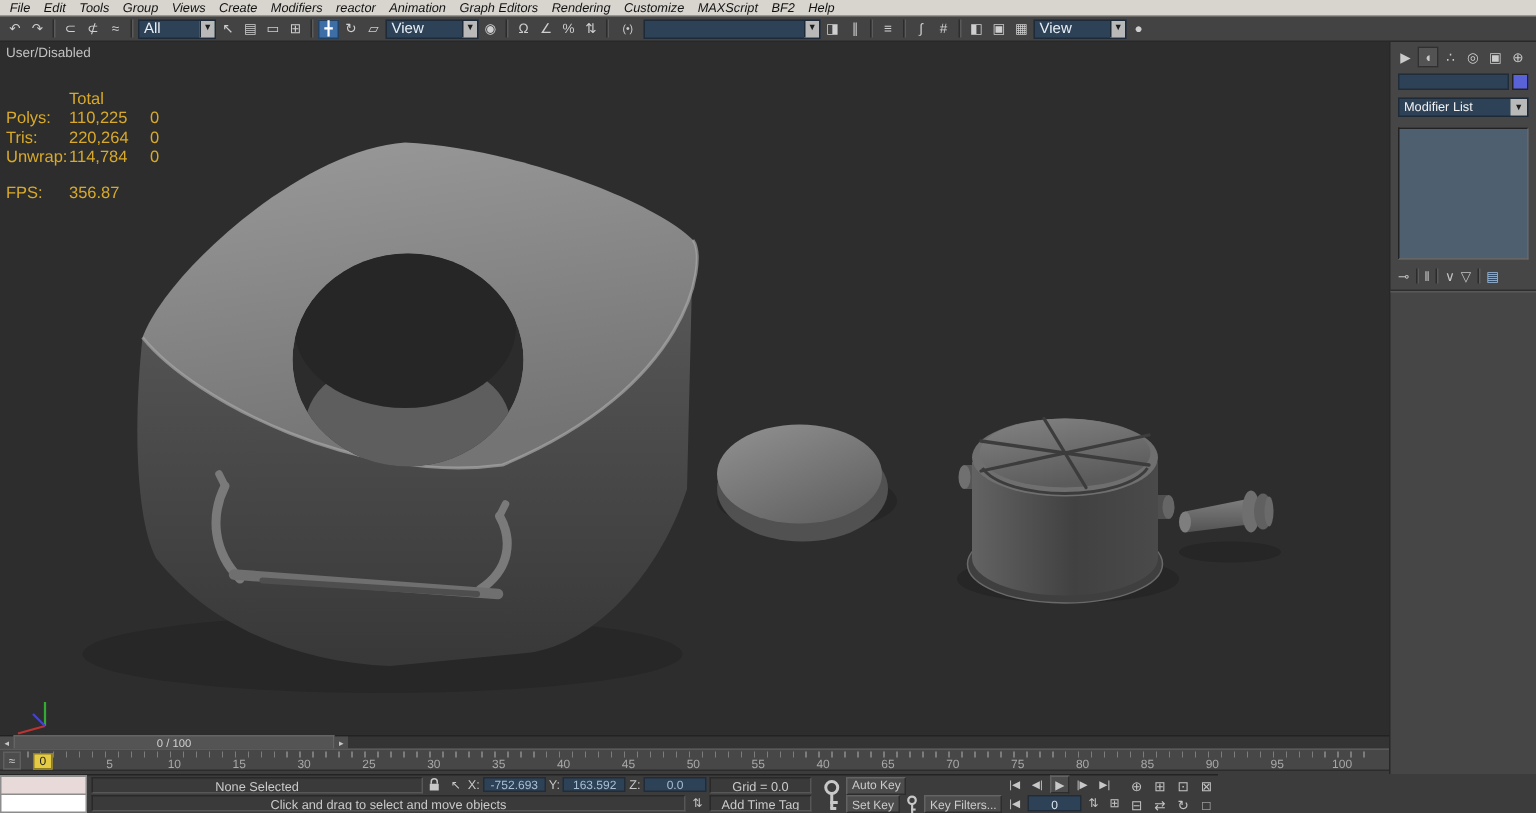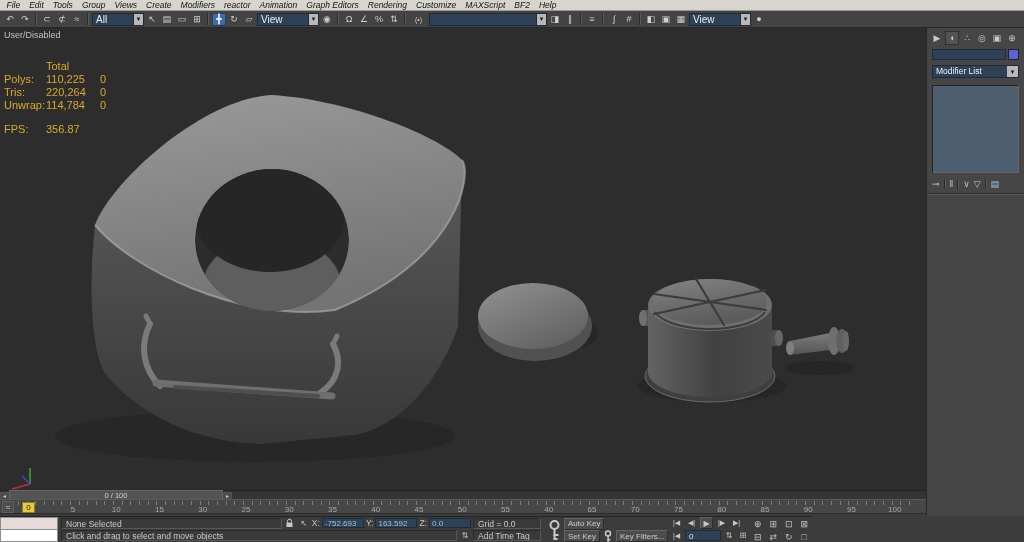--- a/index.html
+++ b/index.html
@@ -90,21 +90,21 @@
     background:repeating-linear-gradient(90deg,#7c7c7c 0 1px,transparent 1px 8.65px); }
   .ruler-labels { position:absolute; top:5px; left:63px; width:842px; display:flex;
     justify-content:space-between; font-size:8px; color:#a8a8a8; }
   .ruler-labels span { width:20px; text-align:center; }
   .time-slider { position:absolute; top:2px; left:22px; width:13px; height:11px;
     background:var(--slider_yellow); border:1px solid #8f7d22; color:#1d1d1d; font-size:8px;
     display:flex; align-items:center; justify-content:center; }
 
   
   .statusbar { position:absolute; top:516px; left:0; width:812px; height:26px;
-    background:var(--status_bg); border-top:1px solid #232323; display:flex; }
+    background:var(--status_bg); border-top:1px solid #232323; display:flex;text-align:center; }
   .sb-col { display:flex; flex-direction:column; }
   .listener-col { width:58px; flex:none; }
   .listener-pink { height:13px; background:var(--listener_pink); border:1px solid #8d8d8d; }
   .listener-white { height:12px; background:#ffffff; border:1px solid #8d8d8d; border-top:none; }
   .main-col { flex:1; padding:0 3px; }
   .sb-row { height:13px; display:flex; align-items:center; gap:2px; }
   .sb-field { height:11px; line-height:9px; background:#3a3a3a; color:#cbcbcb; font-size:8.5px;
     padding:1px 4px; border-top:1px solid #292929; border-left:1px solid #292929;
     border-bottom:1px solid #575757; border-right:1px solid #575757; white-space:nowrap;
     overflow:hidden; }

